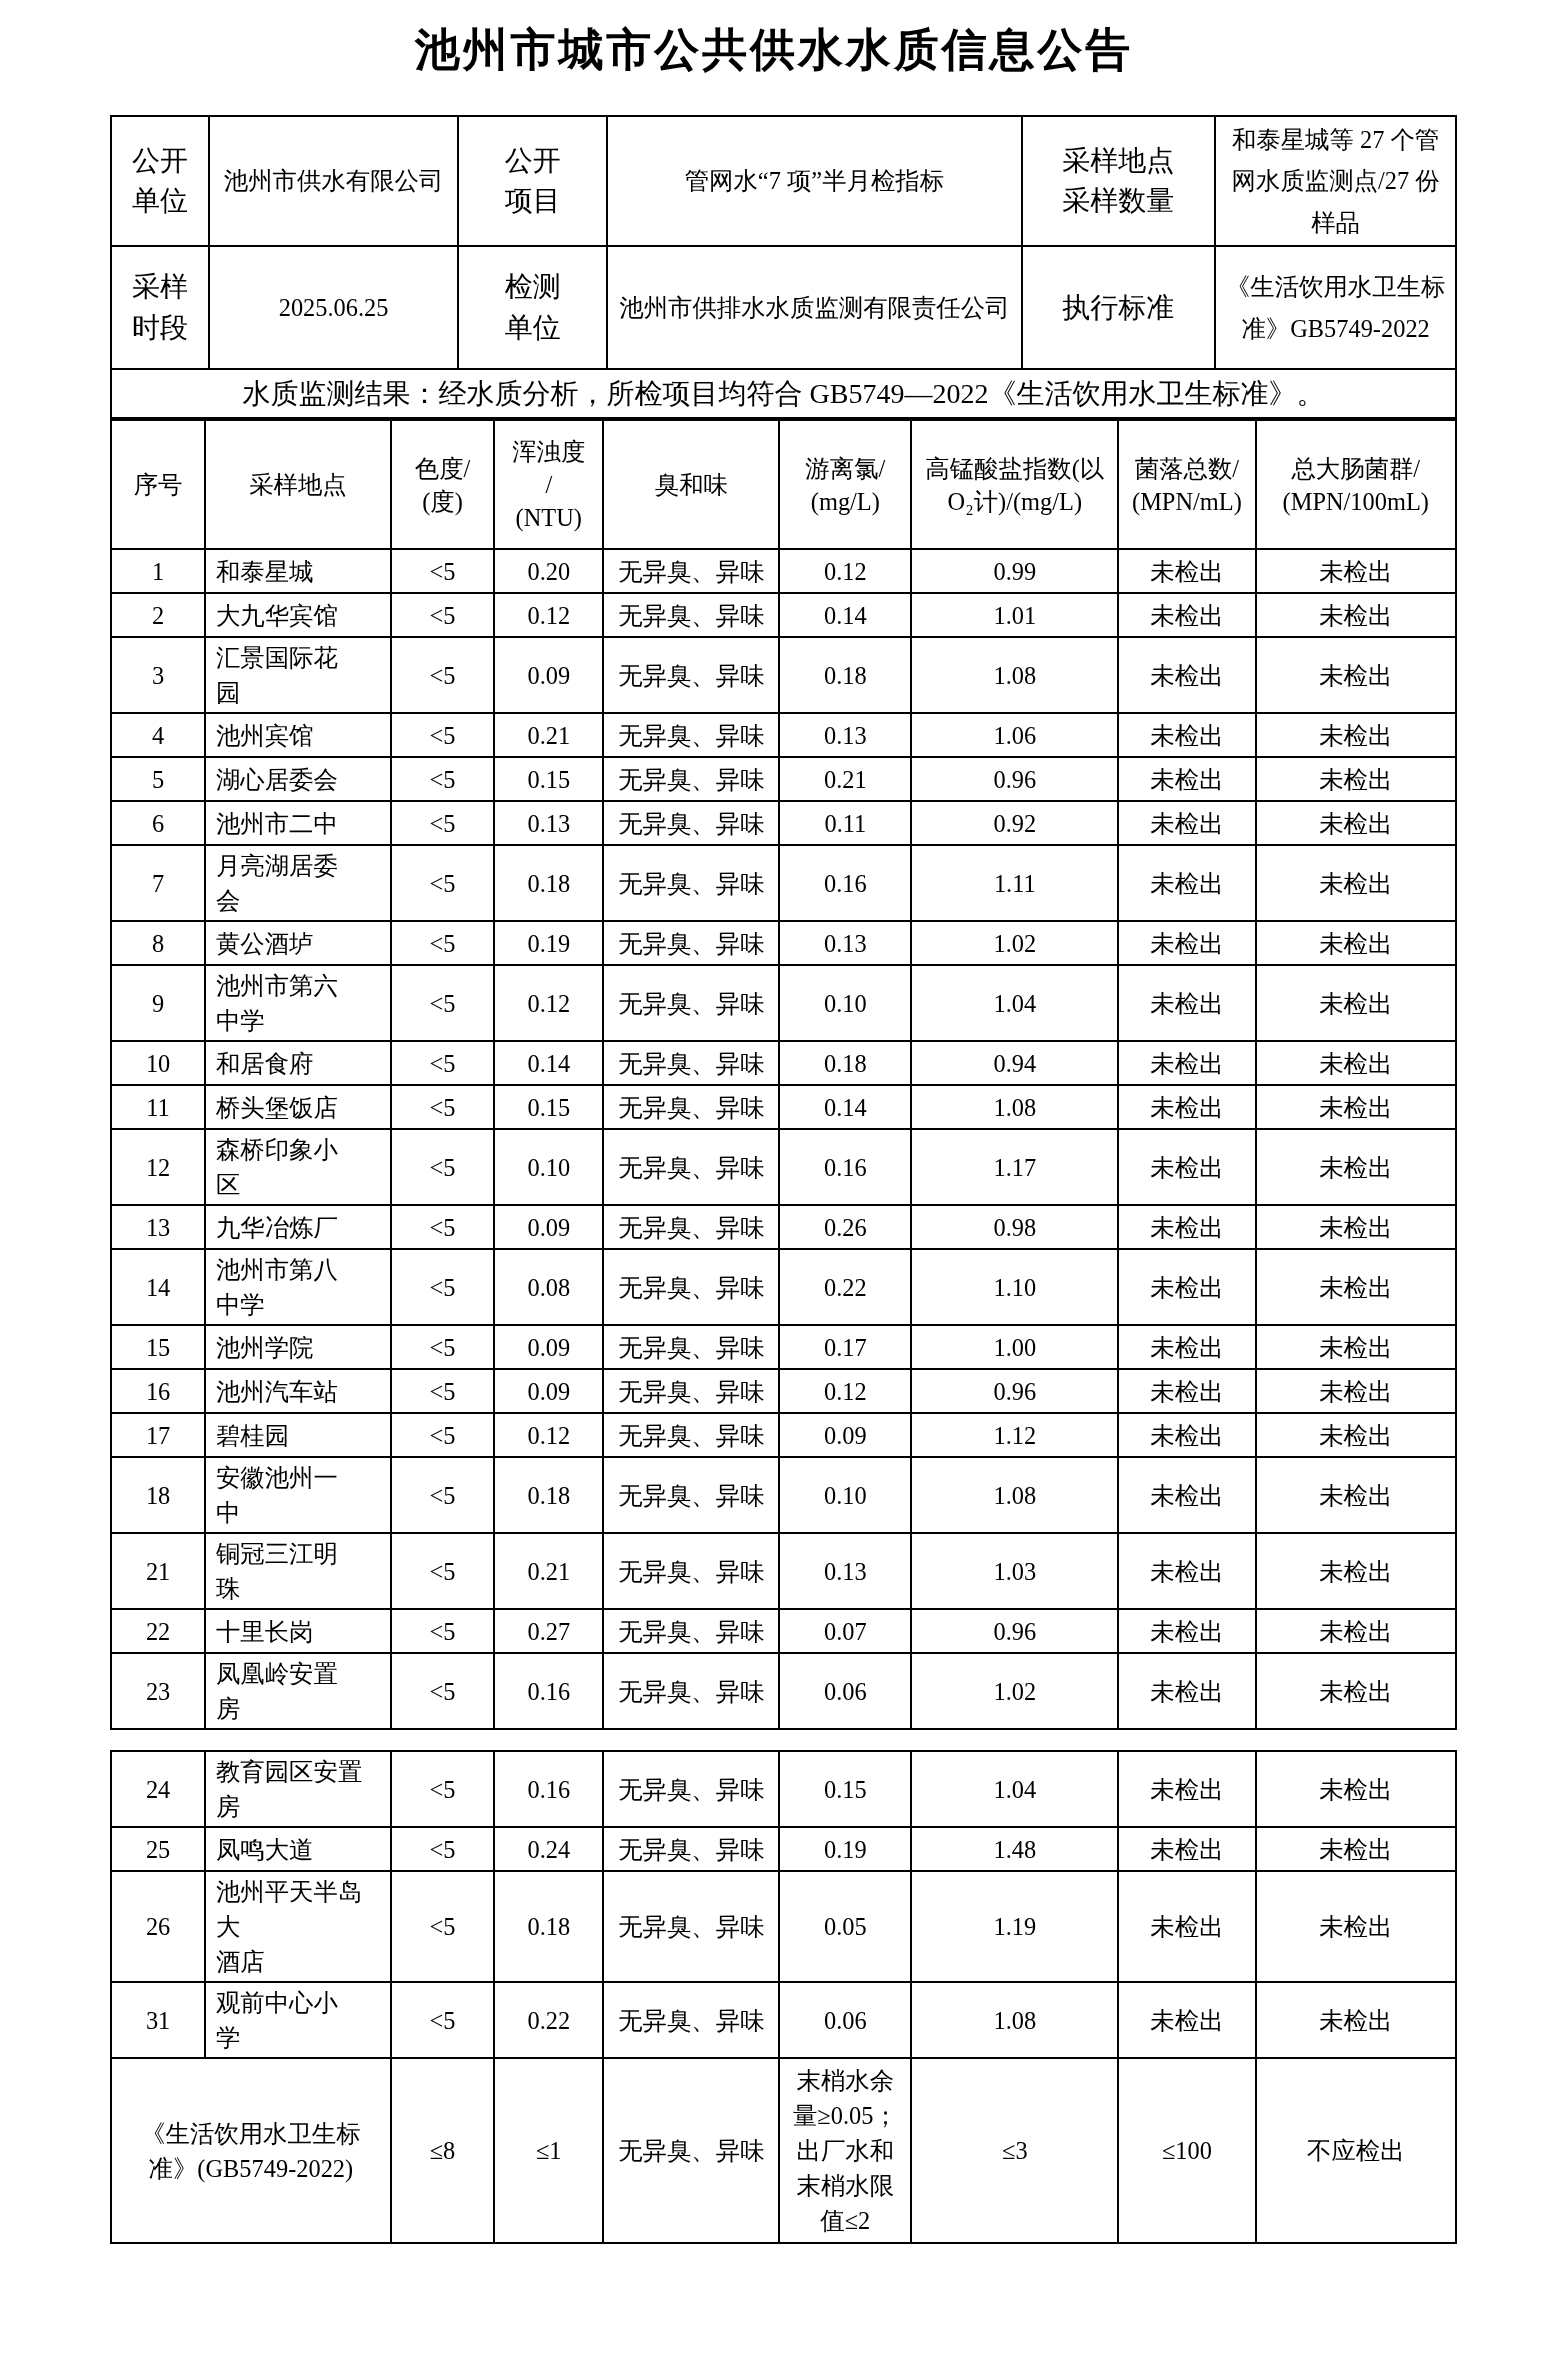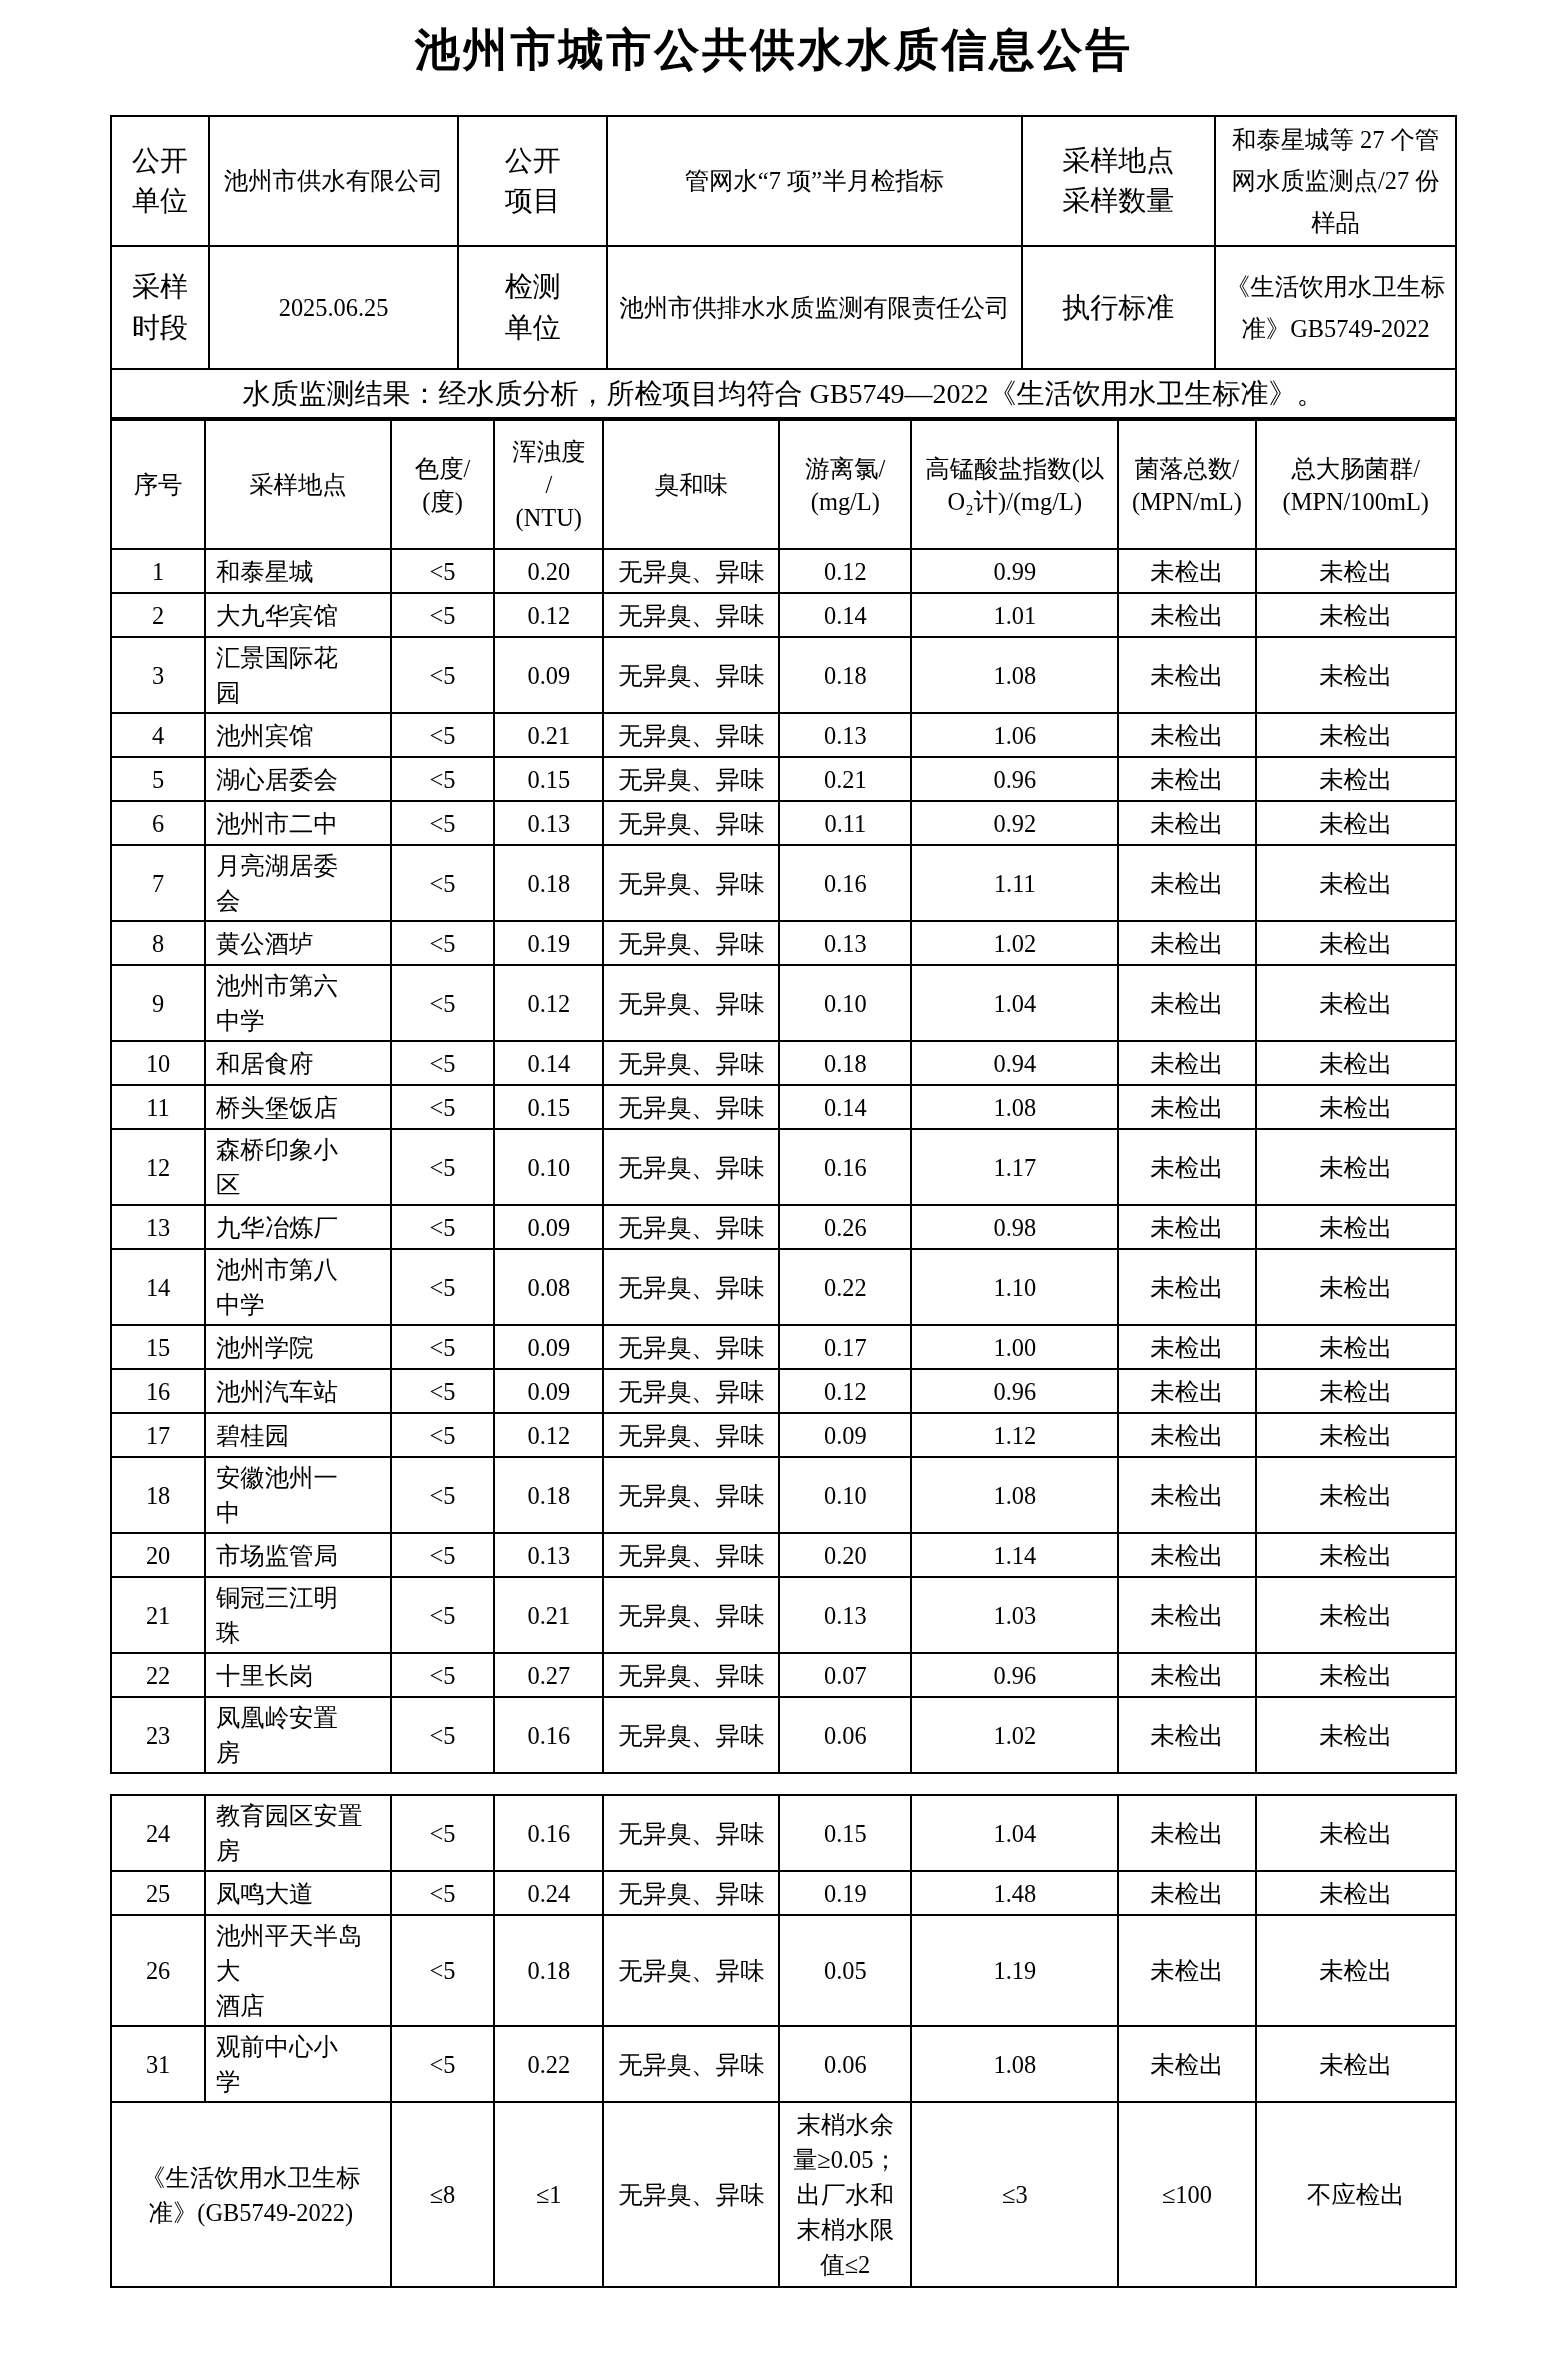--- a/index.html
+++ b/index.html
@@ -350,31 +350,20 @@
 中</td>
           <td>&lt;5</td>
           <td>0.18</td>
           <td>无异臭、异味</td>
           <td>0.10</td>
           <td>1.08</td>
           <td>未检出</td>
           <td>未检出</td>
         </tr>
         <tr class="data-row">
-          <td>20</td>
-          <td class="site-cell">市场监管局</td>
-          <td>&lt;5</td>
-          <td>0.13</td>
-          <td>无异臭、异味</td>
-          <td>0.20</td>
-          <td>1.14</td>
-          <td>未检出</td>
-          <td>未检出</td>
-        </tr>
-        <tr class="data-row">
           <td>21</td>
           <td class="site-cell">铜冠三江明
 珠</td>
           <td>&lt;5</td>
           <td>0.21</td>
           <td>无异臭、异味</td>
           <td>0.13</td>
           <td>1.03</td>
           <td>未检出</td>
           <td>未检出</td>

